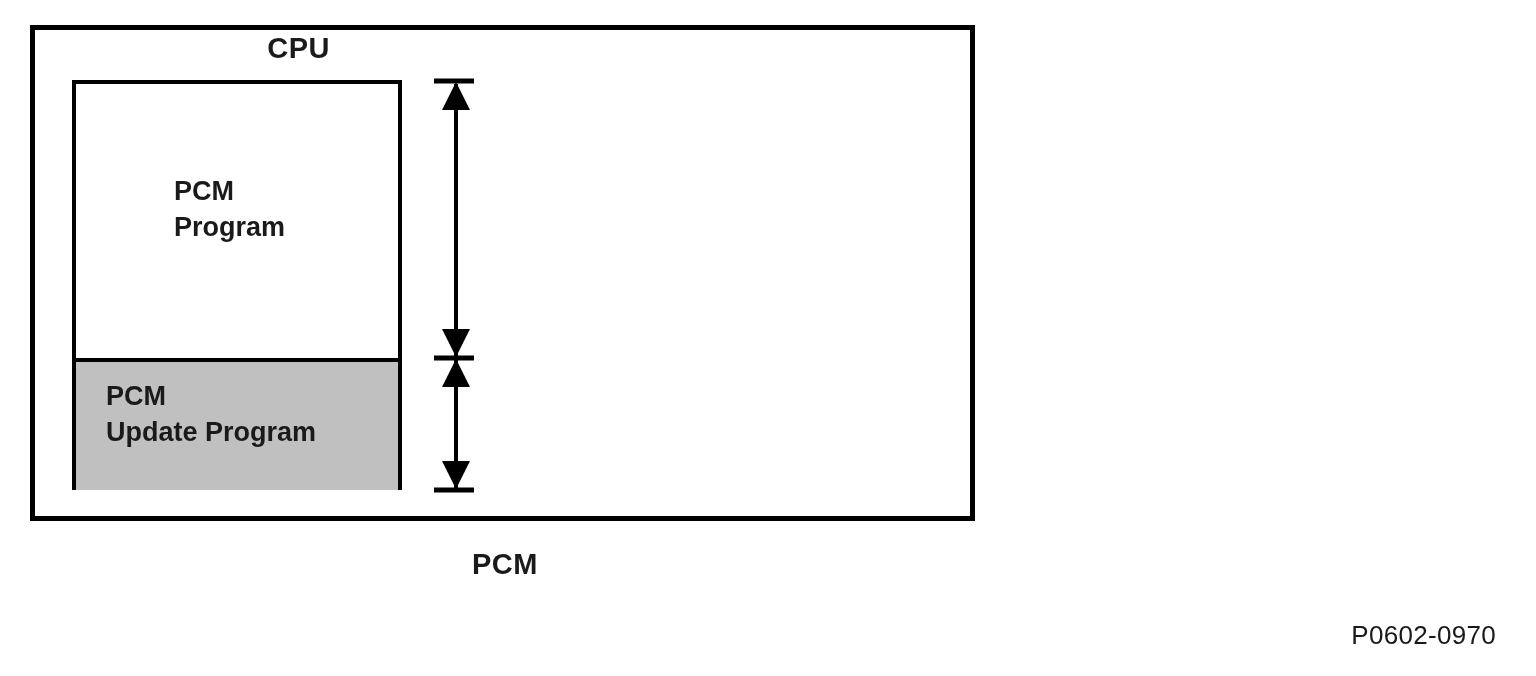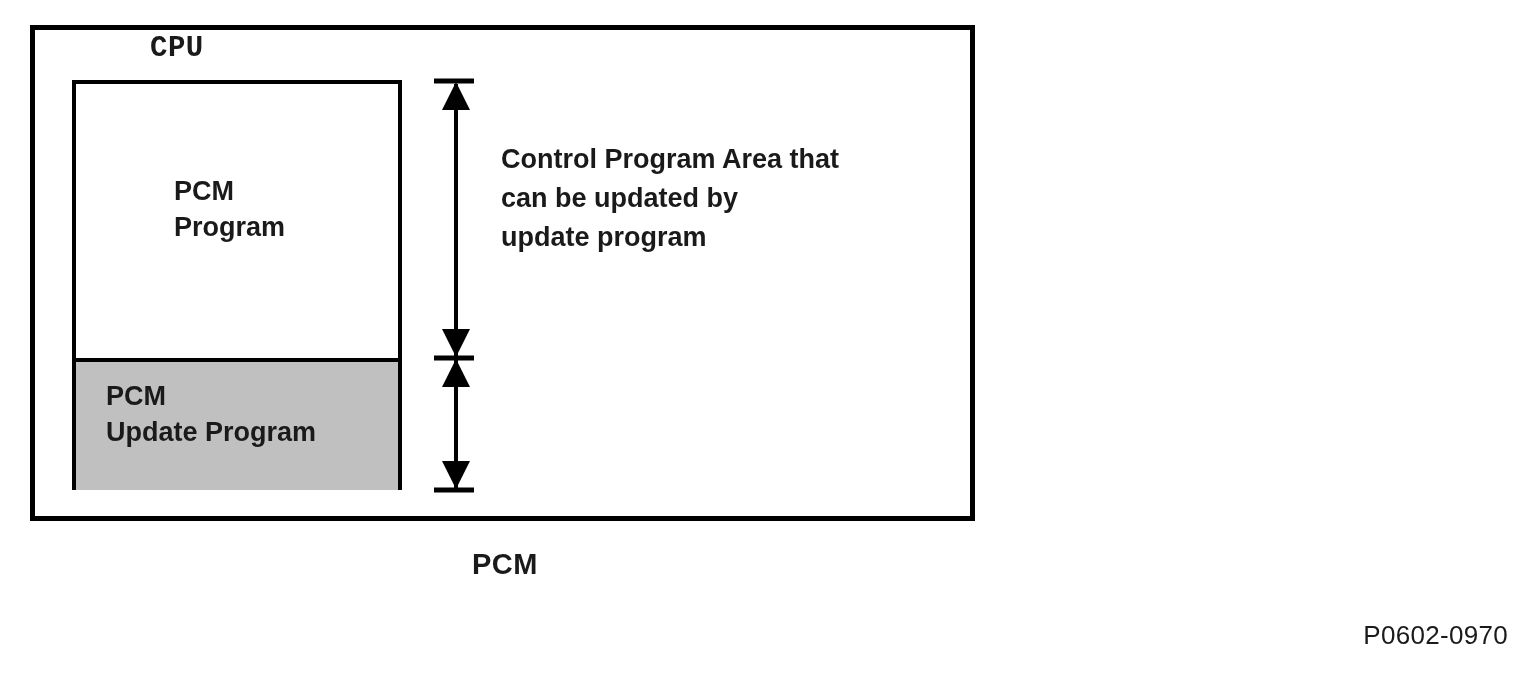--- a/index.html
+++ b/index.html
@@ -34,26 +34,25 @@
     border: 5px solid #000000;
     box-sizing: border-box;
     background: #ffffff;
   }
 
   .cpu-label {
     position: absolute;
     left: 150px;
     top: 33px;
     width: 180px;
-    text-align: left;
+    text-align: right;
     font-size: 29px;
     font-weight: bold;
     letter-spacing: 0.5px;
     line-height: 1.1;
-    font-family: Liberation Mono, monospace;
   }
 
   
   .memory-map {
     position: absolute;
     left: 72px;
     top: 80px;
     width: 330px;
     height: 410px;
     border: 4px solid #000000;
@@ -136,21 +135,21 @@
     width: 200px;
     text-align: center;
     font-size: 29px;
     font-weight: bold;
     letter-spacing: 0.5px;
   }
 
   
   .ref-code {
     position: absolute;
-    right: 28px;
+    right: 40px;
     top: 620px;
     font-size: 26px;
     font-weight: normal;
     letter-spacing: 0.3px;
     color: #1a1a1a;
   }
 </style>
 </head>
 <body>
 
@@ -190,22 +189,19 @@
       <polygon points="36,297 22,269 50,269" fill="#000"></polygon>
 
       <line x1="36" y1="300" x2="36" y2="428" stroke="#000" stroke-width="4"></line>
 
       <polygon points="36,299 22,327 50,327" fill="#000"></polygon>
 
       <polygon points="36,429 22,401 50,401" fill="#000"></polygon>
     </svg>
   </div>
 
-  <div class="callout upper">Control Program Area that
-can be updated by
-update program</div>
 
 
   <div class="figure-caption">PCM</div>
 
   <div class="ref-code">P0602-0970</div>
 
 </div>
 
 </body></html>

